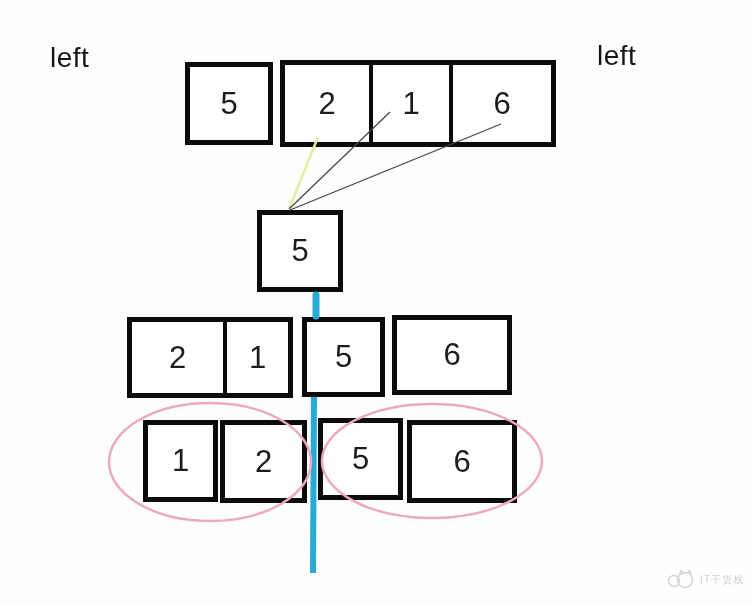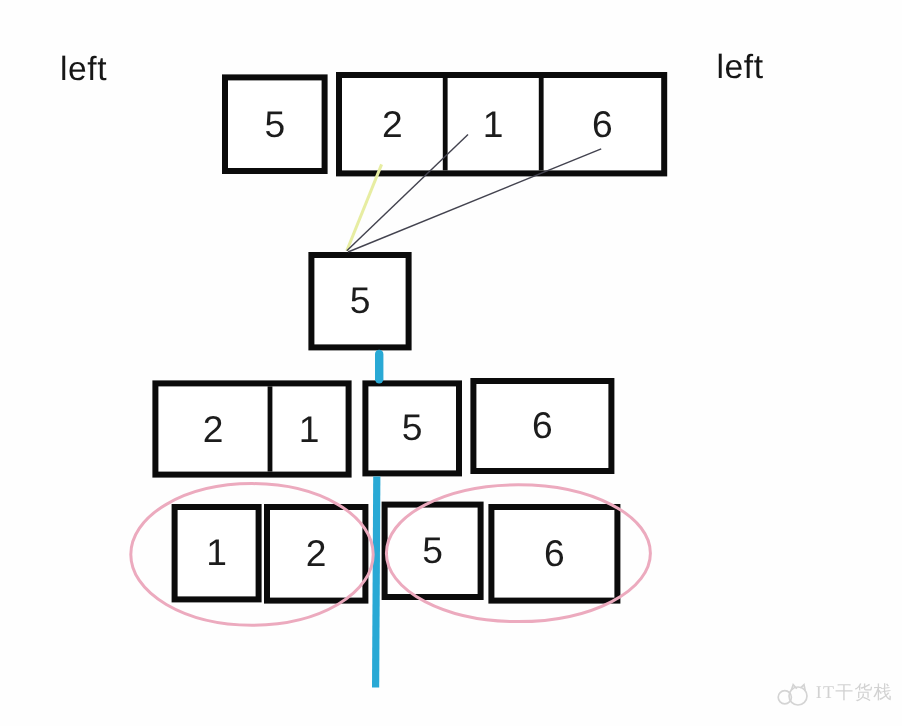--- a/index.html
+++ b/index.html
@@ -54,22 +54,22 @@
 
   svg.overlay {
     position:absolute; left:0; top:0; width:752px; height:605px;
     pointer-events:none;
   }
   .over { z-index:3; }
   .box, .group { z-index:2; }
 
   .watermark {
     position:absolute; right:8px; bottom:13px; z-index:4;
-    display:flex; align-items:flex-start; gap:5px;
-    color:#d2d2d2; font-size:15px; letter-spacing:1px;font-family:Liberation Serif, serif;
+    display:flex; align-items:center; gap:5px;
+    color:#d2d2d2; font-size:10px; letter-spacing:1px;
   }
 </style>
 </head>
 <body>
 
 <div class="canvas">
 
   <div class="label left">left</div>
   <div class="label right">left</div>
 

